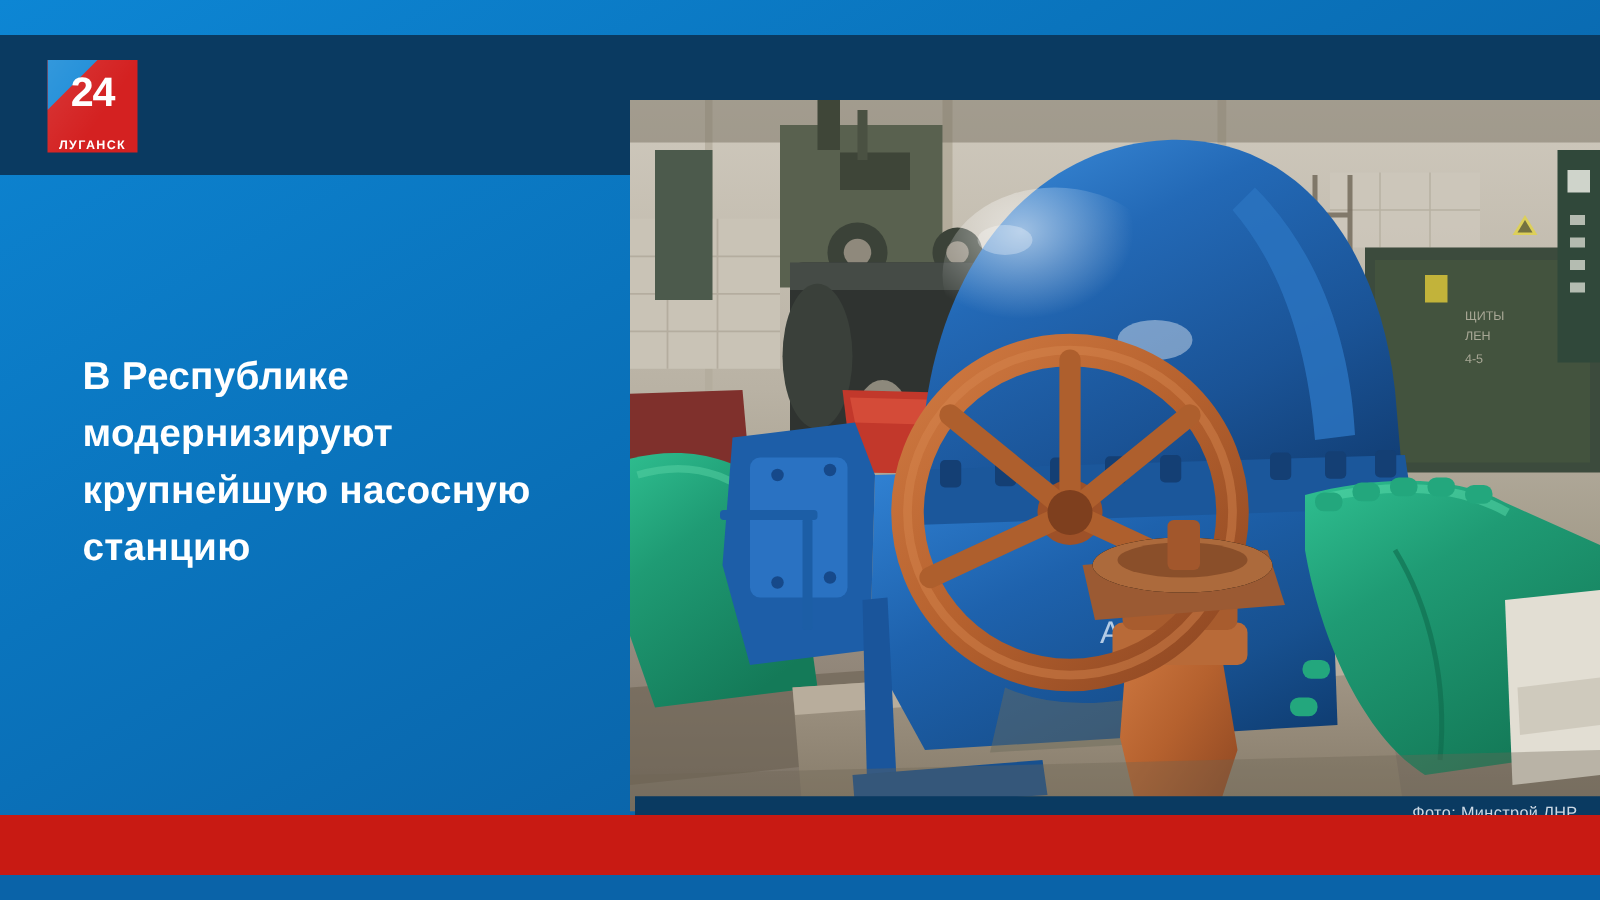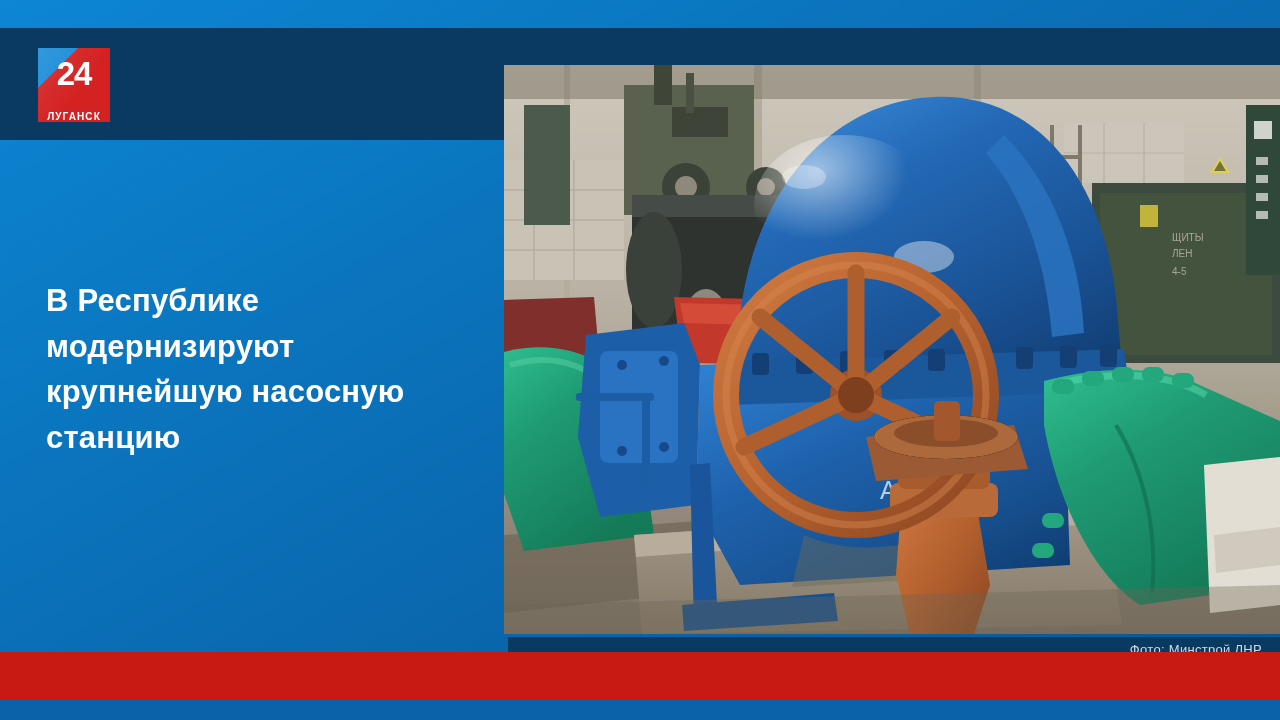--- a/index.html
+++ b/index.html
@@ -65,33 +65,33 @@
     color:#ffffff;
     font-size:30px;
     font-weight:400;
     letter-spacing:1.2px;
     white-space:nowrap;
   }
 
   
   .headline{
     position:absolute;
-    left:46px; top:278px;
+    left:66px; top:278px;
     width:400px;
     color:#ffffff;
     font-size:31px;
     font-weight:bold;
     line-height:1.47;
     letter-spacing:.2px;
   }
 
   
   .photo{
     position:absolute;
-    left:504px; top:65px;
+    left:504px; top:80px;
     width:776px; height:569px;
     overflow:hidden;
     background:#7d7468;
   }
   .photo svg{ display:block; width:100%; height:100%; }
 
   
   .credit-band{
     position:absolute;
     left:508px; top:637px; width:776px; height:25px;

